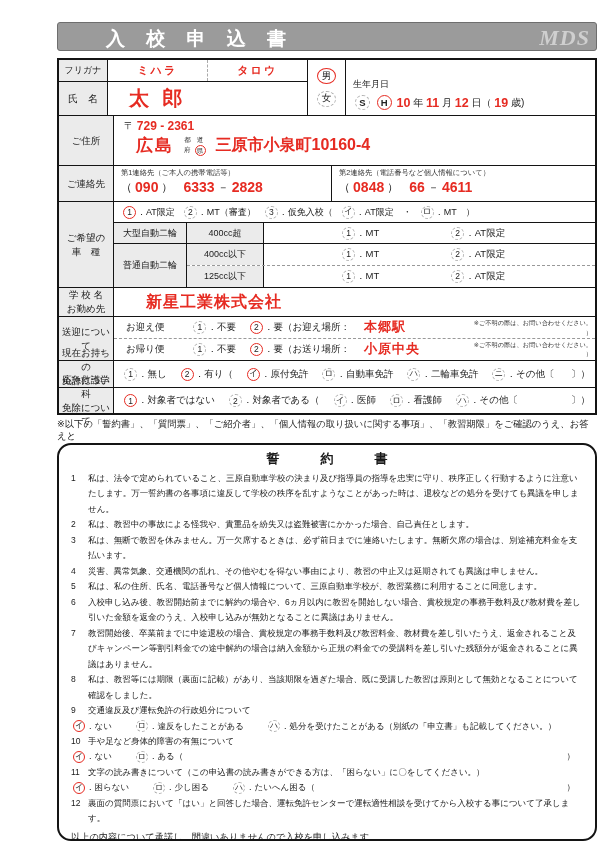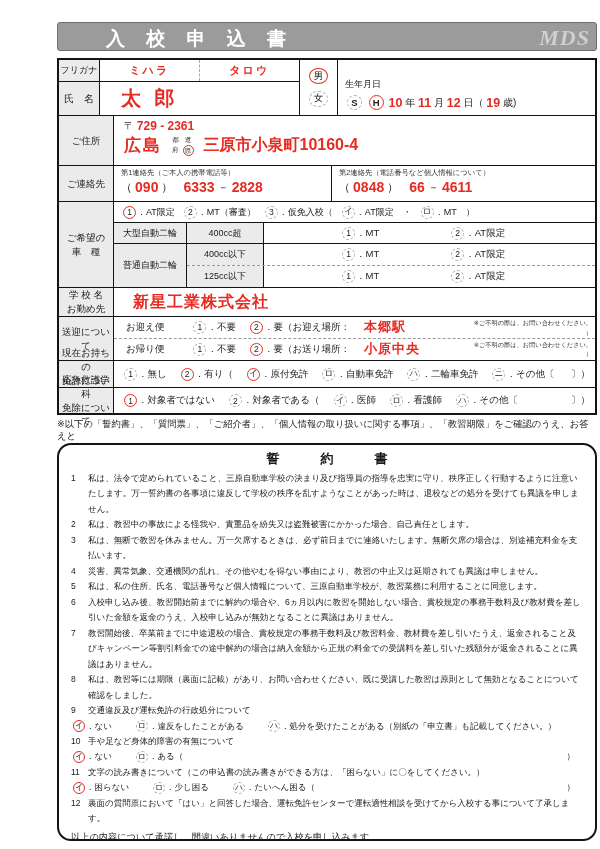--- a/index.html
+++ b/index.html
@@ -20,21 +20,21 @@
   .brand-name{font-size:18px;font-weight:bold;color:#fff;letter-spacing:1px;}
 
   
   .form{position:absolute;left:57px;top:58px;width:540px;border:2px solid #141414;background:#fff;}
   .frow{display:flex;border-top:1px solid #141414;}
   .frow:first-child{border-top:none;}
   .lab{width:55px;flex:none;background:var(--labbg);border-right:1px solid #141414;display:flex;flex-direction:column;align-items:center;justify-content:center;font-size:9.5px;line-height:1.45;text-align:center;}
 
   
   .r1{height:55px;}
-  .r1-left{width:41px;flex:none;border-right:1px solid #141414;display:flex;flex-direction:column;}
+  .r1-left{width:49px;flex:none;border-right:1px solid #141414;display:flex;flex-direction:column;}
   .r1-left .cellA{height:22px;background:var(--labbg);border-bottom:1px solid #141414;display:flex;align-items:center;justify-content:center;font-size:9px;}
   .r1-left .cellB{flex:1;background:var(--labbg);display:flex;align-items:center;justify-content:center;font-size:10px;}
   .r1-names{width:200px;flex:none;border-right:1px solid #141414;display:flex;flex-direction:column;}
   .r1-frow{height:22px;border-bottom:1px solid #141414;display:flex;}
   .r1-nrow{flex:1;display:flex;}
   .half{width:50%;display:flex;align-items:center;justify-content:center;}
   .half.first{border-right:1px dashed #aaa;}
   .kana{color:var(--red);font-size:11px;font-weight:bold;letter-spacing:2px;}
   .bigname{color:var(--red);font-size:20px;font-weight:bold;letter-spacing:4px;}
   .r1-gender{width:38px;flex:none;border-right:1px solid #141414;display:flex;flex-direction:column;align-items:center;justify-content:space-evenly;padding:2px 0;}
@@ -60,21 +60,21 @@
   .birth-line{font-size:12.5px;font-weight:bold;}
   .birth-line .plain{font-size:10px;font-weight:normal;}
   .birth-line .circ{width:15px;height:15px;font-size:9.5px;margin:0 2px;}
 
   
   .r2{height:50px;}
   .addr{flex:1;padding:3px 10px;}
   .postal-line{font-size:12px;font-weight:bold;}
   .postal-line .plain{font-size:10px;font-weight:normal;}
   .addr-line{display:flex;align-items:center;margin-top:1px;gap:10px;}
-  .pref{color:var(--red);font-size:17px;font-weight:bold;letter-spacing:2px;}
+  .pref{color:var(--red);font-size:17px;font-weight:bold;letter-spacing:2px;margin-left:12px;}
   .pref-block{display:inline-flex;flex-direction:column;font-size:6.5px;color:#333;line-height:1.6;align-items:center;}
   .pref-block .pl{display:flex;align-items:center;gap:2px;letter-spacing:2px;}
   .kencirc{display:inline-flex;align-items:center;justify-content:center;width:11px;height:11px;border:1.2px solid var(--red);border-radius:50%;font-size:6.5px;font-style:normal;letter-spacing:0;}
   .city{color:var(--red);font-size:16px;font-weight:bold;}
 
   
   .r3{height:36px;}
   .c1{width:218px;flex:none;border-right:1px solid #141414;padding:2px 7px;}
   .c2{flex:1;padding:2px 7px;}
   .c-head{font-size:7.3px;color:#333;}
@@ -95,21 +95,21 @@
   .v34-sub{display:flex;height:21.5px;}
   .v34-sub.dash{border-bottom:1px dashed #999;}
   .optline.futsu{flex:1;padding-left:9px;font-size:9px;}
   .optline.futsu .opt{margin-right:9px;}
   .optline.futsu .plain{margin-right:9px;}
   .optline.moto{flex:1;padding-left:78px;font-size:9.5px;}
   .optline.moto .opt{margin-right:72px;}
 
   
   .r5{height:29px;justify-content:flex-end;}
-  .school-val{flex:1;display:flex;align-items:center;padding-left:19px;color:var(--red);font-size:16px;font-weight:bold;letter-spacing:1px;}
+  .school-val{flex:1;display:flex;align-items:center;padding-left:32px;color:var(--red);font-size:16px;font-weight:bold;letter-spacing:1px;}
 
   
   .r6{height:44px;}
   .pick{flex:1;display:flex;flex-direction:column;}
   .pick-sub{position:relative;display:flex;align-items:center;height:22px;padding-left:12px;}
   .pick-sub.dash{border-bottom:1px dashed #999;}
   .pick-sub .red-val{font-size:13px;letter-spacing:1px;}
   .fineprint{position:absolute;right:3px;top:1px;font-size:6.2px;color:#333;text-align:right;line-height:1.6;}
 
   
@@ -337,21 +337,21 @@
       <div class="p-item">
         <span class="p-num">6</span>
         <span class="p-body">入校申し込み後、教習開始前までに解約の場合や、6ヵ月以内に教習を開始しない場合、貴校規定の事務手数料及び教材費を差し引いた金額を返金のうえ、入校申し込みが無効となることに異議はありません。</span>
       </div>
       <div class="p-item">
         <span class="p-num">7</span>
         <span class="p-body">教習開始後、卒業前までに中途退校の場合、貴校規定の事務手数料及び教習料金、教材費を差し引いたうえ、返金されること及びキャンペーン等割引料金での途中解約の場合は納入金額から正規の料金での受講料を差し引いた残額分が返金されることに異議はありません。</span>
       </div>
       <div class="p-item">
         <span class="p-num">8</span>
-        <span class="p-body">私は、教習等には期限（裏面に記載）があり、お問い合わせください、既に受講した教習は原則として無効となることについて確認をしました。</span>
+        <span class="p-body">私は、教習等には期限（裏面に記載）があり、当該期限を過ぎた場合、既に受講した教習は原則として無効となることについて確認をしました。</span>
       </div>
       <div class="p-item">
         <span class="p-num">9</span>
         <span class="p-body">交通違反及び運転免許の行政処分について</span>
       </div>
       <div class="p-opts">
         <span class="opt"><i class="circ sel">イ</i>．ない</span>
         <span class="opt"><i class="circ">ロ</i>．違反をしたことがある</span>
         <span class="opt"><i class="circ">ハ</i>．処分を受けたことがある（別紙の「申立書」も記載してください。）</span>
       </div>

